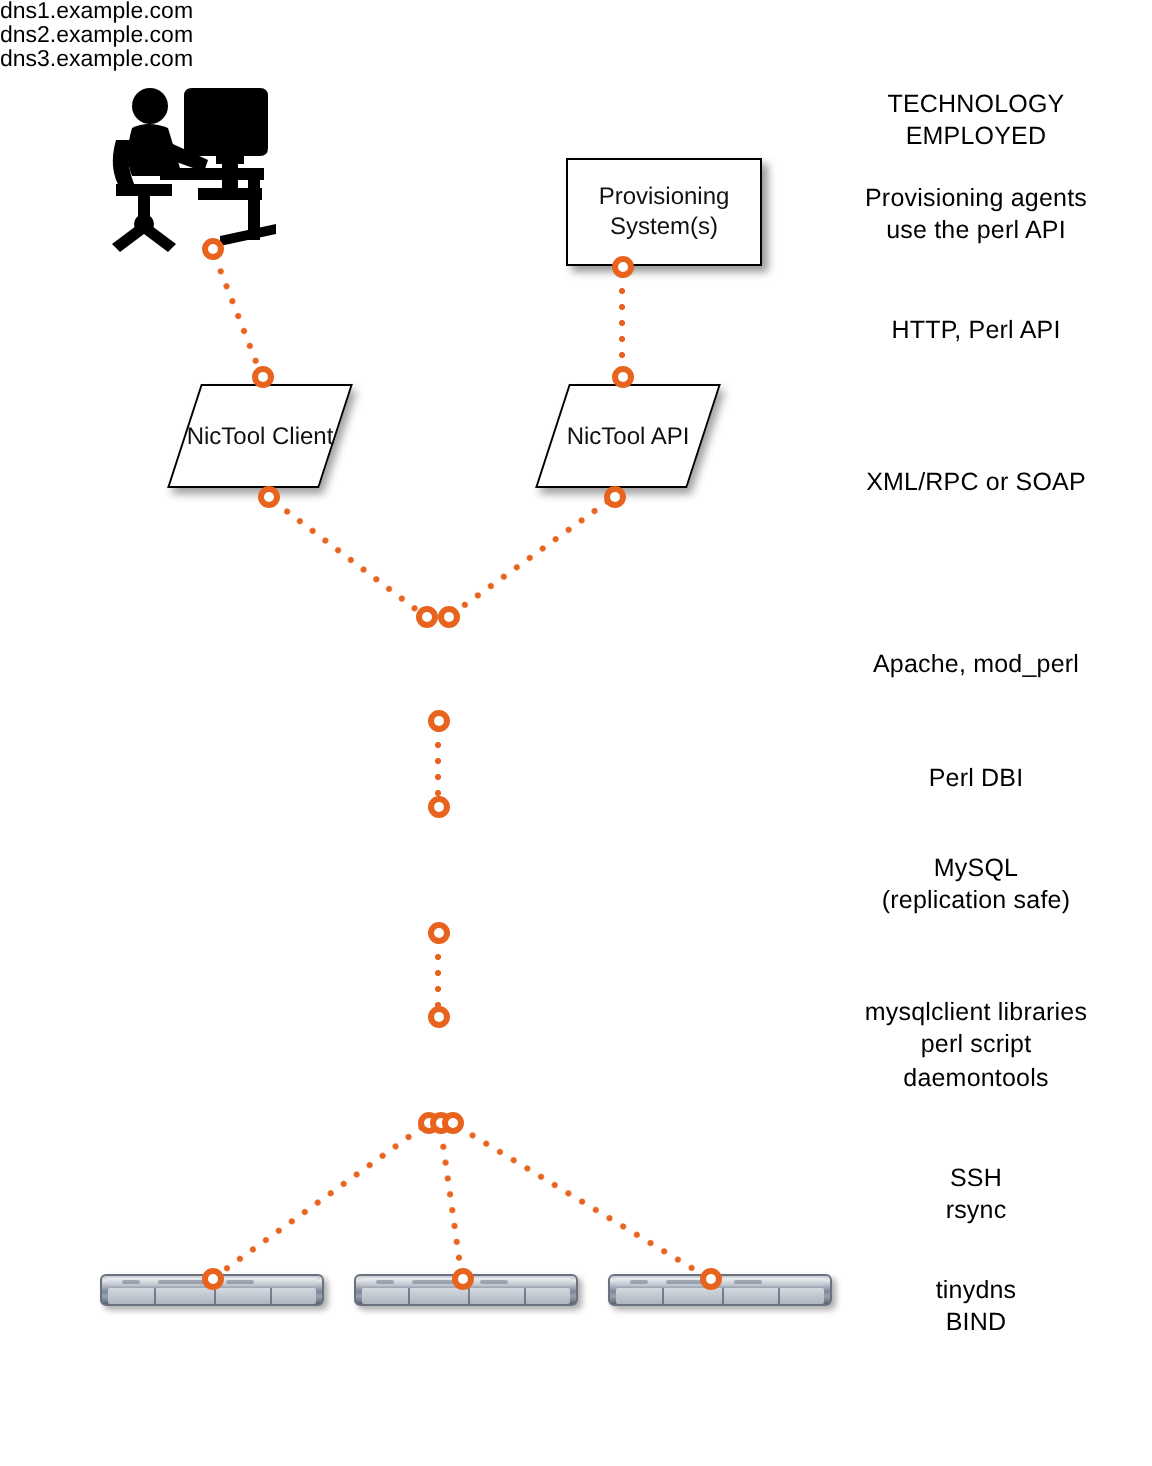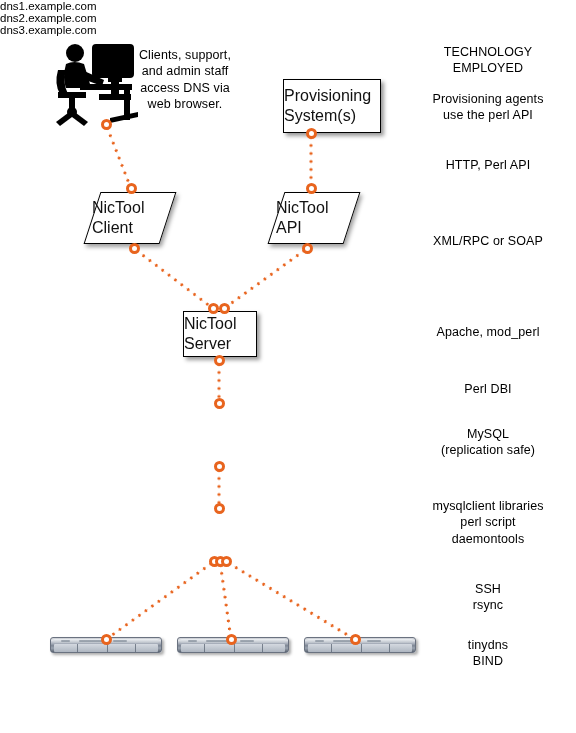--- a/index.html
+++ b/index.html
@@ -32,22 +32,23 @@
   .tech-label {
     font-size: 12.5px;
   }
   .tech-heading {
     font-size: 12.5px;
   }
   .caption {
     font-size: 12.5px;
   }
   .node-label {
-    font-size: 16px;
+    font-size: 12px;
     line-height: 1.25;
+    text-align: center;
     color: #111;
     pointer-events: none;
   }
   .dns-label {
     font-size: 11.5px;
     text-align: left;
     color: #000;
   }
 
   
@@ -254,24 +255,20 @@
 
         <path d="M17 62 L23 62 L23 76 L17 76 Z"></path>
 
         <path d="M4 86 L20 74 L24 78 L8 90 Z"></path>
         <path d="M36 86 L20 74 L16 78 L32 90 Z"></path>
         <circle cx="20" cy="76" r="5"></circle>
       </g>
     </svg>
   </div>
 
-  <div class="txt caption" style="left:128px; top:47px; width:114px;">Clients, support,
-and admin staff
-access DNS via
-web browser.</div>
 
   <div class="shadow-box" style="left:283px; top:79px; width:98px; height:54px;">
     <div class="node-label">Provisioning
 System(s)</div>
   </div>
 
   <div class="para-wrap" style="left:92px; top:192px; width:76px; height:52px;">
     <div class="para-shape"></div>
     <div class="para-text">
       <div class="node-label">NicTool
@@ -280,24 +277,20 @@
   </div>
 
   <div class="para-wrap" style="left:276px; top:192px; width:76px; height:52px;">
     <div class="para-shape"></div>
     <div class="para-text">
       <div class="node-label">NicTool
 API</div>
     </div>
   </div>
 
-  <div class="shadow-box" style="left:183px; top:311px; width:74px; height:46px;">
-    <div class="node-label">NicTool
-Server</div>
-  </div>
 
 
 
   <div class="rack" style="left:50px; top:637px;">
     <div class="rack-strip"></div>
     <div class="rack-face"></div>
     <div class="vent" style="left:10px; width:9px;"></div>
     <div class="vent" style="left:28px; width:26px;"></div>
     <div class="vent" style="left:62px; width:14px;"></div>
     <div class="seg" style="left:26px;"></div>

